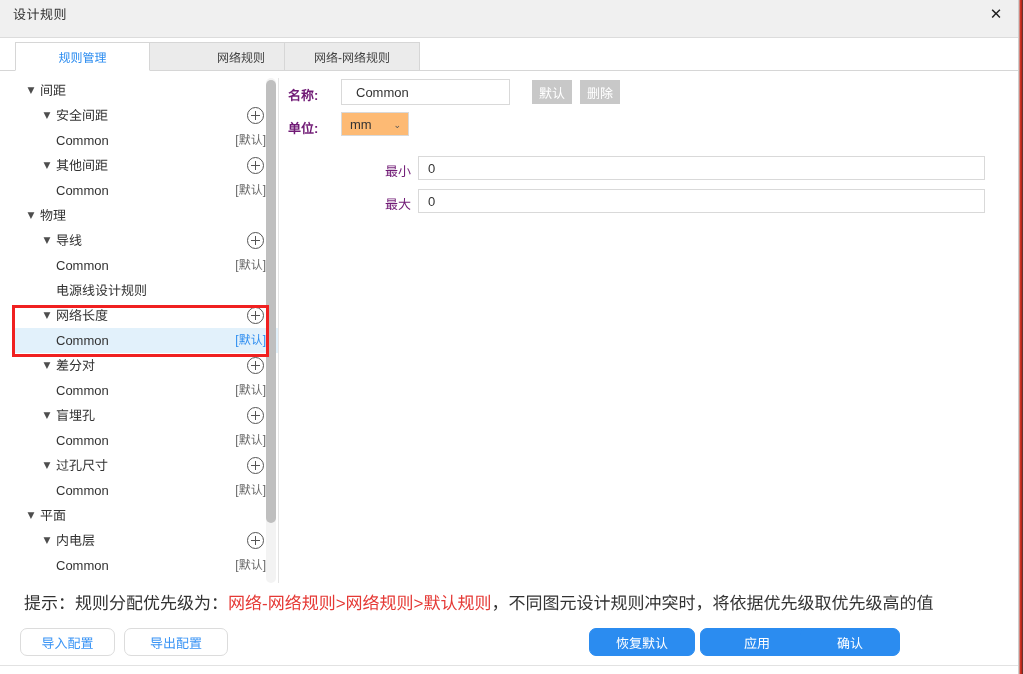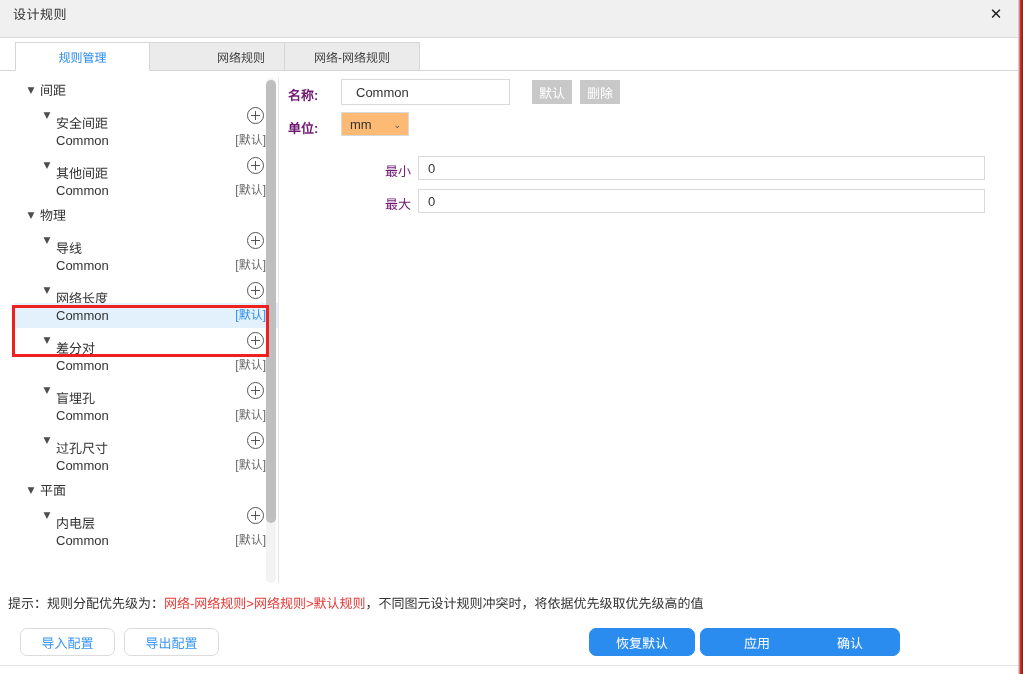--- a/index.html
+++ b/index.html
@@ -192,21 +192,21 @@
     line-height: 25px;
     font-size: 12px;
     color: #666666;
   }
   .tree-row.selected .tree-default { color: #2b8cf0; }
 
   
   .d0 .tree-caret { left: 10px; }
   .d0 .tree-label { left: 26px; }
   .d1 .tree-caret { left: 26px; }
-  .d1 .tree-label { left: 42px; margin-top: 8px; }
+  .d1 .tree-label { left: 42px; }
   .d2 .tree-label { left: 42px; }
 
   
   #tree-scroll-track {
     position: absolute;
     left: 266px;
     top: 78px;
     width: 10px;
     height: 505px;
     background: #f3f3f3;
@@ -321,23 +321,23 @@
   #min-input {
     left: 130px; top: 78px; width: 567px; height: 24px; padding: 0 9px;
   }
   #max-input {
     left: 130px; top: 111px; width: 567px; height: 24px; padding: 0 9px;
   }
 
   
   #hint-line {
     position: absolute;
-    left: 8px;
+    left: 24px;
     top: 595px;
-    font-size: 13px;
+    font-size: 17px;
     color: #333333;
     line-height: 18px;
     white-space: nowrap;
   }
   #hint-line .hl-red { color: #e53935; }
 
   
   #footer-divider {
     position: absolute;
     left: 0;
@@ -365,21 +365,21 @@
     background: #2b8cf0;
     border: 1px solid #2b8cf0;
     color: #ffffff;
   }
   .btn.outline-plain {
     background: #ffffff;
     border: 1px solid #dcdcdc;
     color: #5c5c5c;
   }
   #import-button  { left: 20px;  top: 628px; width: 95px; }
-  #export-button  { left: 124px; top: 628px; width: 95px; }
+  #export-button  { left: 124px; top: 628px; width: 104px; }
   #restore-button { left: 589px; top: 628px; width: 106px; }
   #apply-button   { left: 700px; top: 628px; width: 114px; }
   #confirm-button { left: 800px; top: 628px; width: 100px; }
   #cancel-button  { left: 905px; top: 628px; width: 101px; }
 </style>
 </head>
 <body>
 
 <div id="dialog">
 
@@ -426,20 +426,23 @@
       </div>
       <div class="tree-row d1">
         <span class="tree-caret">▼</span>
         <span class="tree-label">导线</span>
         <span class="tree-plus"></span>
       </div>
       <div class="tree-row d2">
         <span class="tree-label">Common</span>
         <span class="tree-default">[默认]</span>
       </div>
+      <div class="tree-row d2">
+        <span class="tree-label">电源线设计规则</span>
+      </div>
       <div class="tree-row d1">
         <span class="tree-caret">▼</span>
         <span class="tree-label">网络长度</span>
         <span class="tree-plus"></span>
       </div>
       <div class="tree-row d2 selected">
         <span class="tree-label">Common</span>
         <span class="tree-default">[默认]</span>
       </div>
       <div class="tree-row d1">

